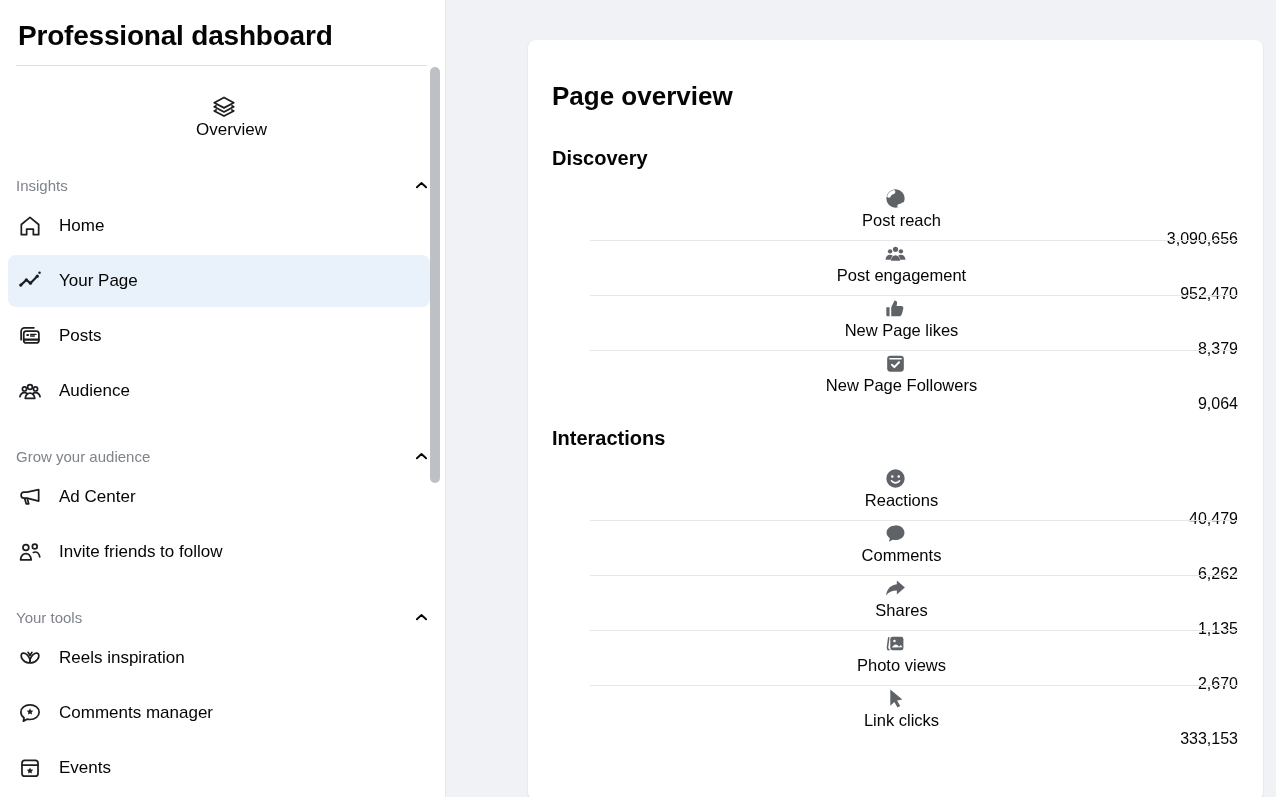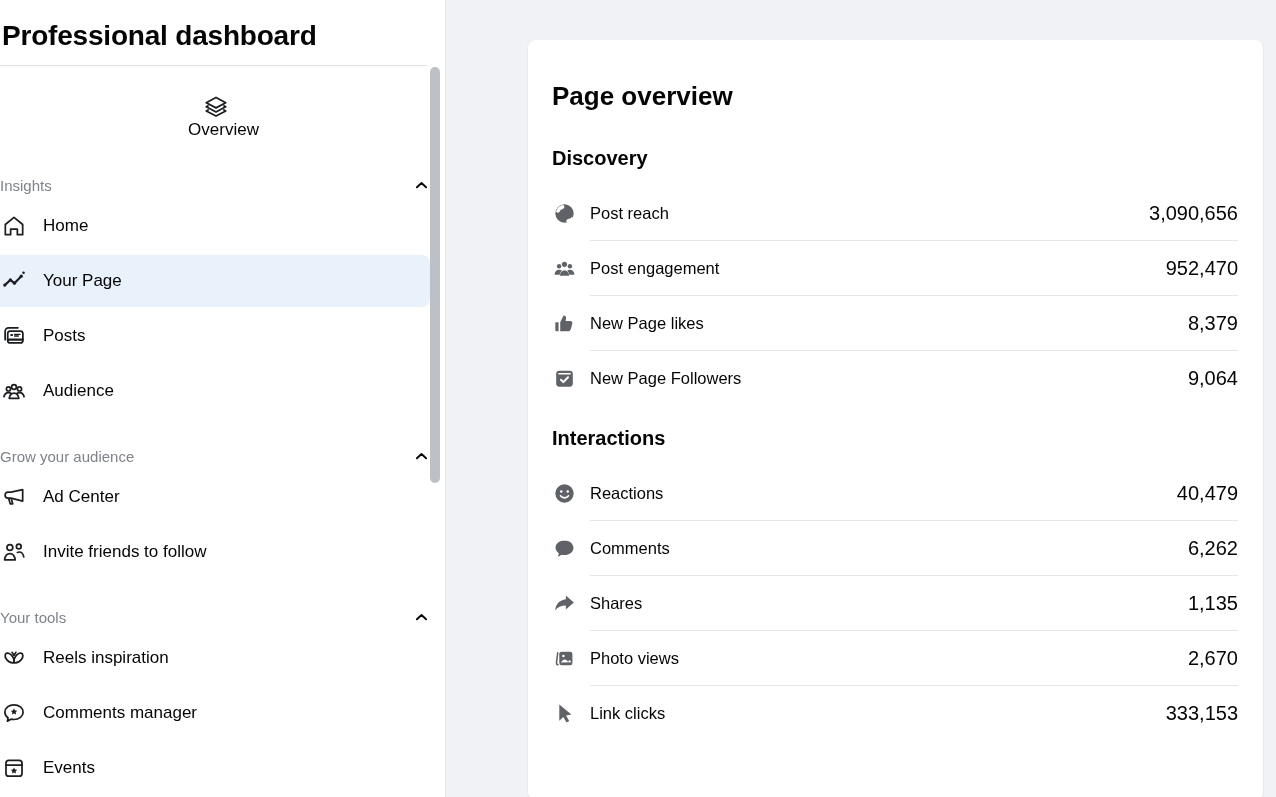--- a/index.html
+++ b/index.html
@@ -7,21 +7,21 @@
   body {
     font-family: "Liberation Sans", "DejaVu Sans", sans-serif;
     background: var(--bg, #f0f2f5);
     color: #050505;
   }
   .app { display: flex; width: 1276px; height: 797px; }
 
   
   .sidebar {
     width: 446px; flex: none; background: #fff; height: 797px;
-    position: relative; 
+    position: relative; padding-left: 16px;
     border-right: 1px solid #e4e6eb;
   }
   .sidebar-title {
     font-size: 28px; line-height: 36px; font-weight: 700;
     margin: 18px 0 0 2px; color: #050505; letter-spacing: -0.2px;
   }
   .sidebar-divider {
     border-bottom: 1px solid #dfe1e6; margin: 11px 18px 0 0;
   }
   .nav { display: block; }
@@ -49,28 +49,28 @@
   
   .main { flex: 1; height: 797px; }
   .card {
     width: 735px; margin: 40px 0 0 82px; background: #fff;
     border-radius: 8px; box-shadow: 0 1px 2px rgba(0,0,0,.12);
     padding: 40px 25px 30px 24px; min-height: 760px;
   }
   .card-title { font-size: 26px; line-height: 32px; font-weight: 700; margin: 0 0 34px; }
   .card-section-title { font-size: 20px; line-height: 24px; font-weight: 700; margin: 0 0 16px; }
   .card-section + .card-section { margin-top: 20px; }
-  .metric-row { display: flex; align-items: center; height: 55px; position: relative; }
+  .metric-row { display: flex; align-items: center; height: 55px; position: relative; flex-direction: column; }
   .metric-row:not(:last-child)::after {
     content: ""; position: absolute; left: 38px; right: 0; bottom: 0;
     border-bottom: 1px solid #e5e6ea;
   }
   .metric-icon { width: 25px; height: 25px; color: var(--metric-icon, #5f6368); flex: none; }
   .metric-label { margin-left: 13px; font-size: 16.5px; color: #050505; }
-  .metric-value { margin-left: auto; font-size: 20px; color: #050505; }
+  .metric-value { margin-left: auto; font-size: 16px; color: #050505; }
 </style>
 </head>
 <body>
 
 <div class="app">
   <aside class="sidebar">
     <h1 class="sidebar-title">Professional dashboard</h1>
     <div class="sidebar-divider"></div>
     <nav class="nav" id="nav">
         <div class="nav-item first">

